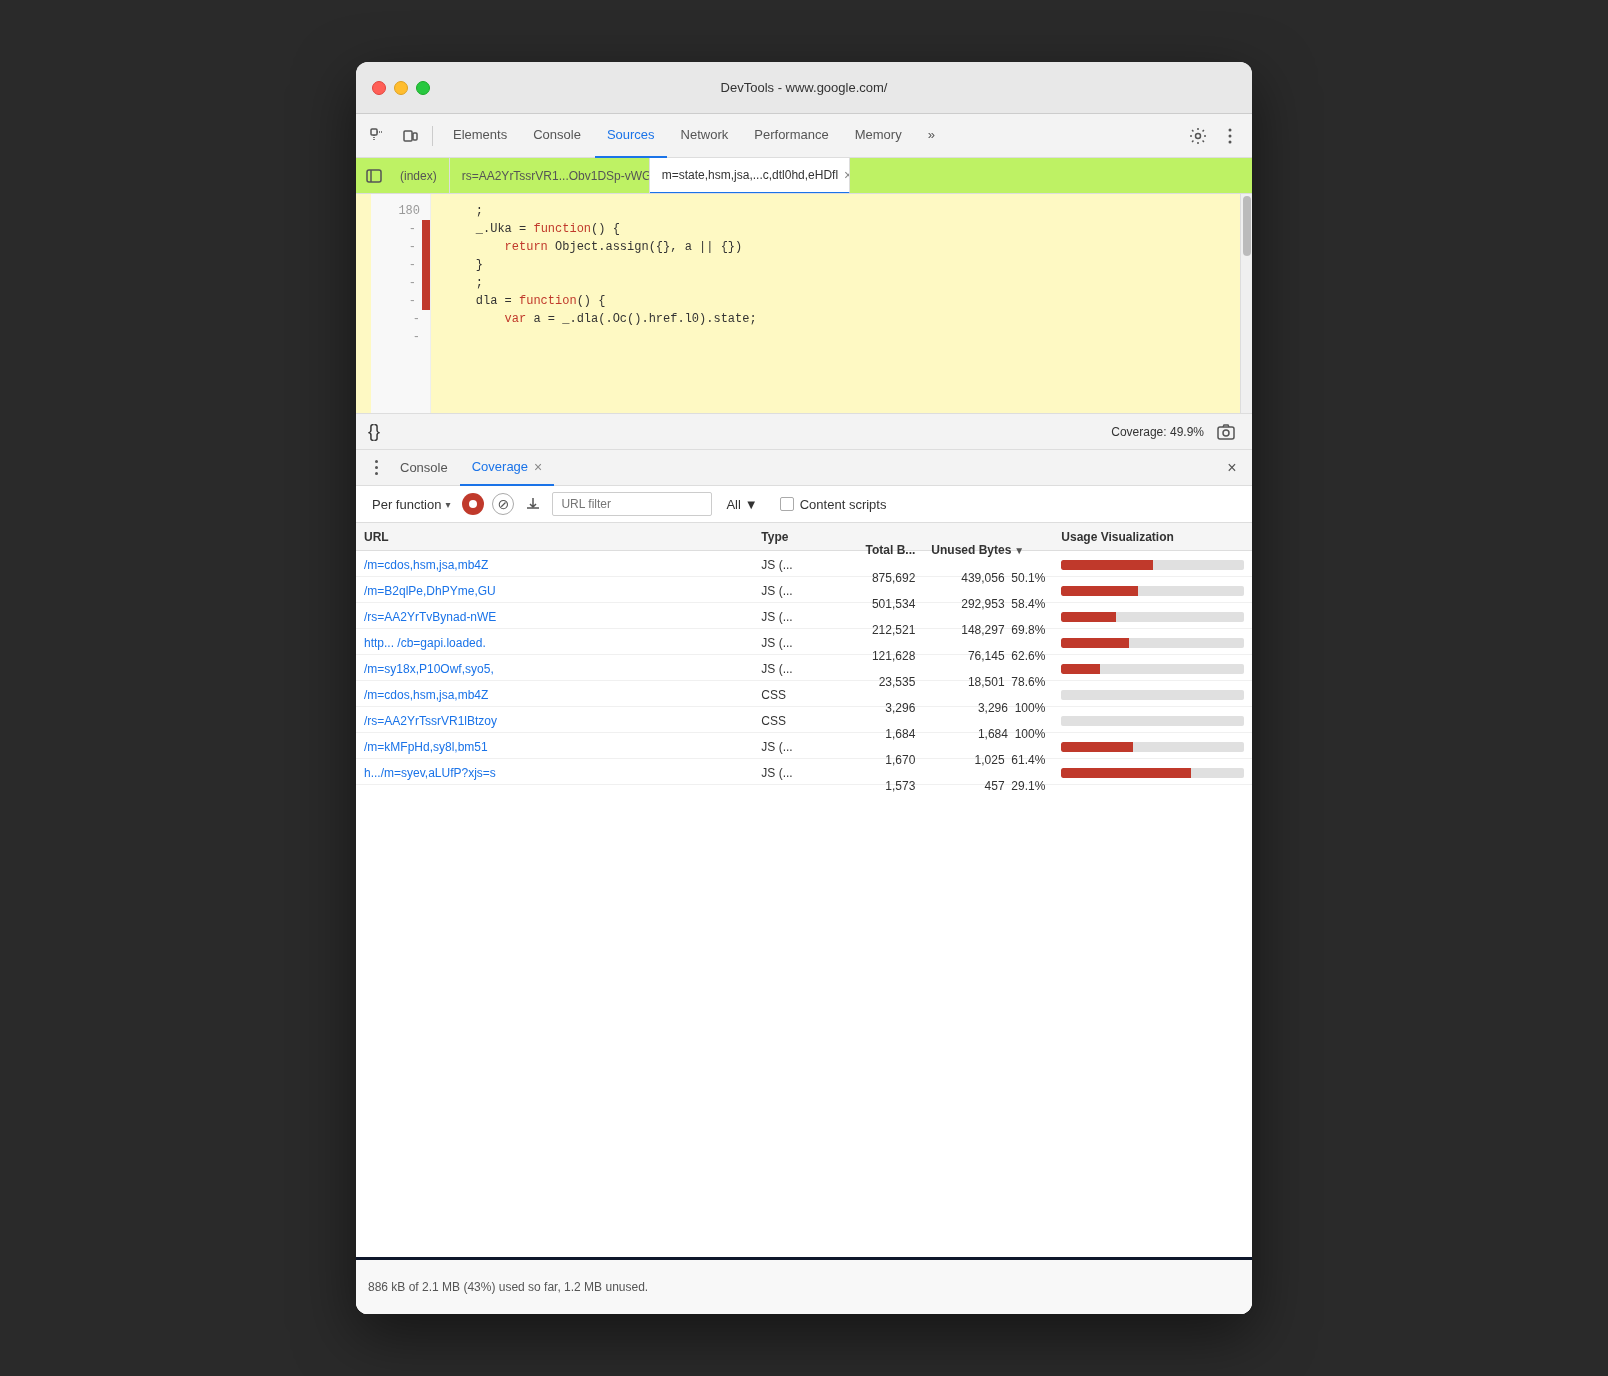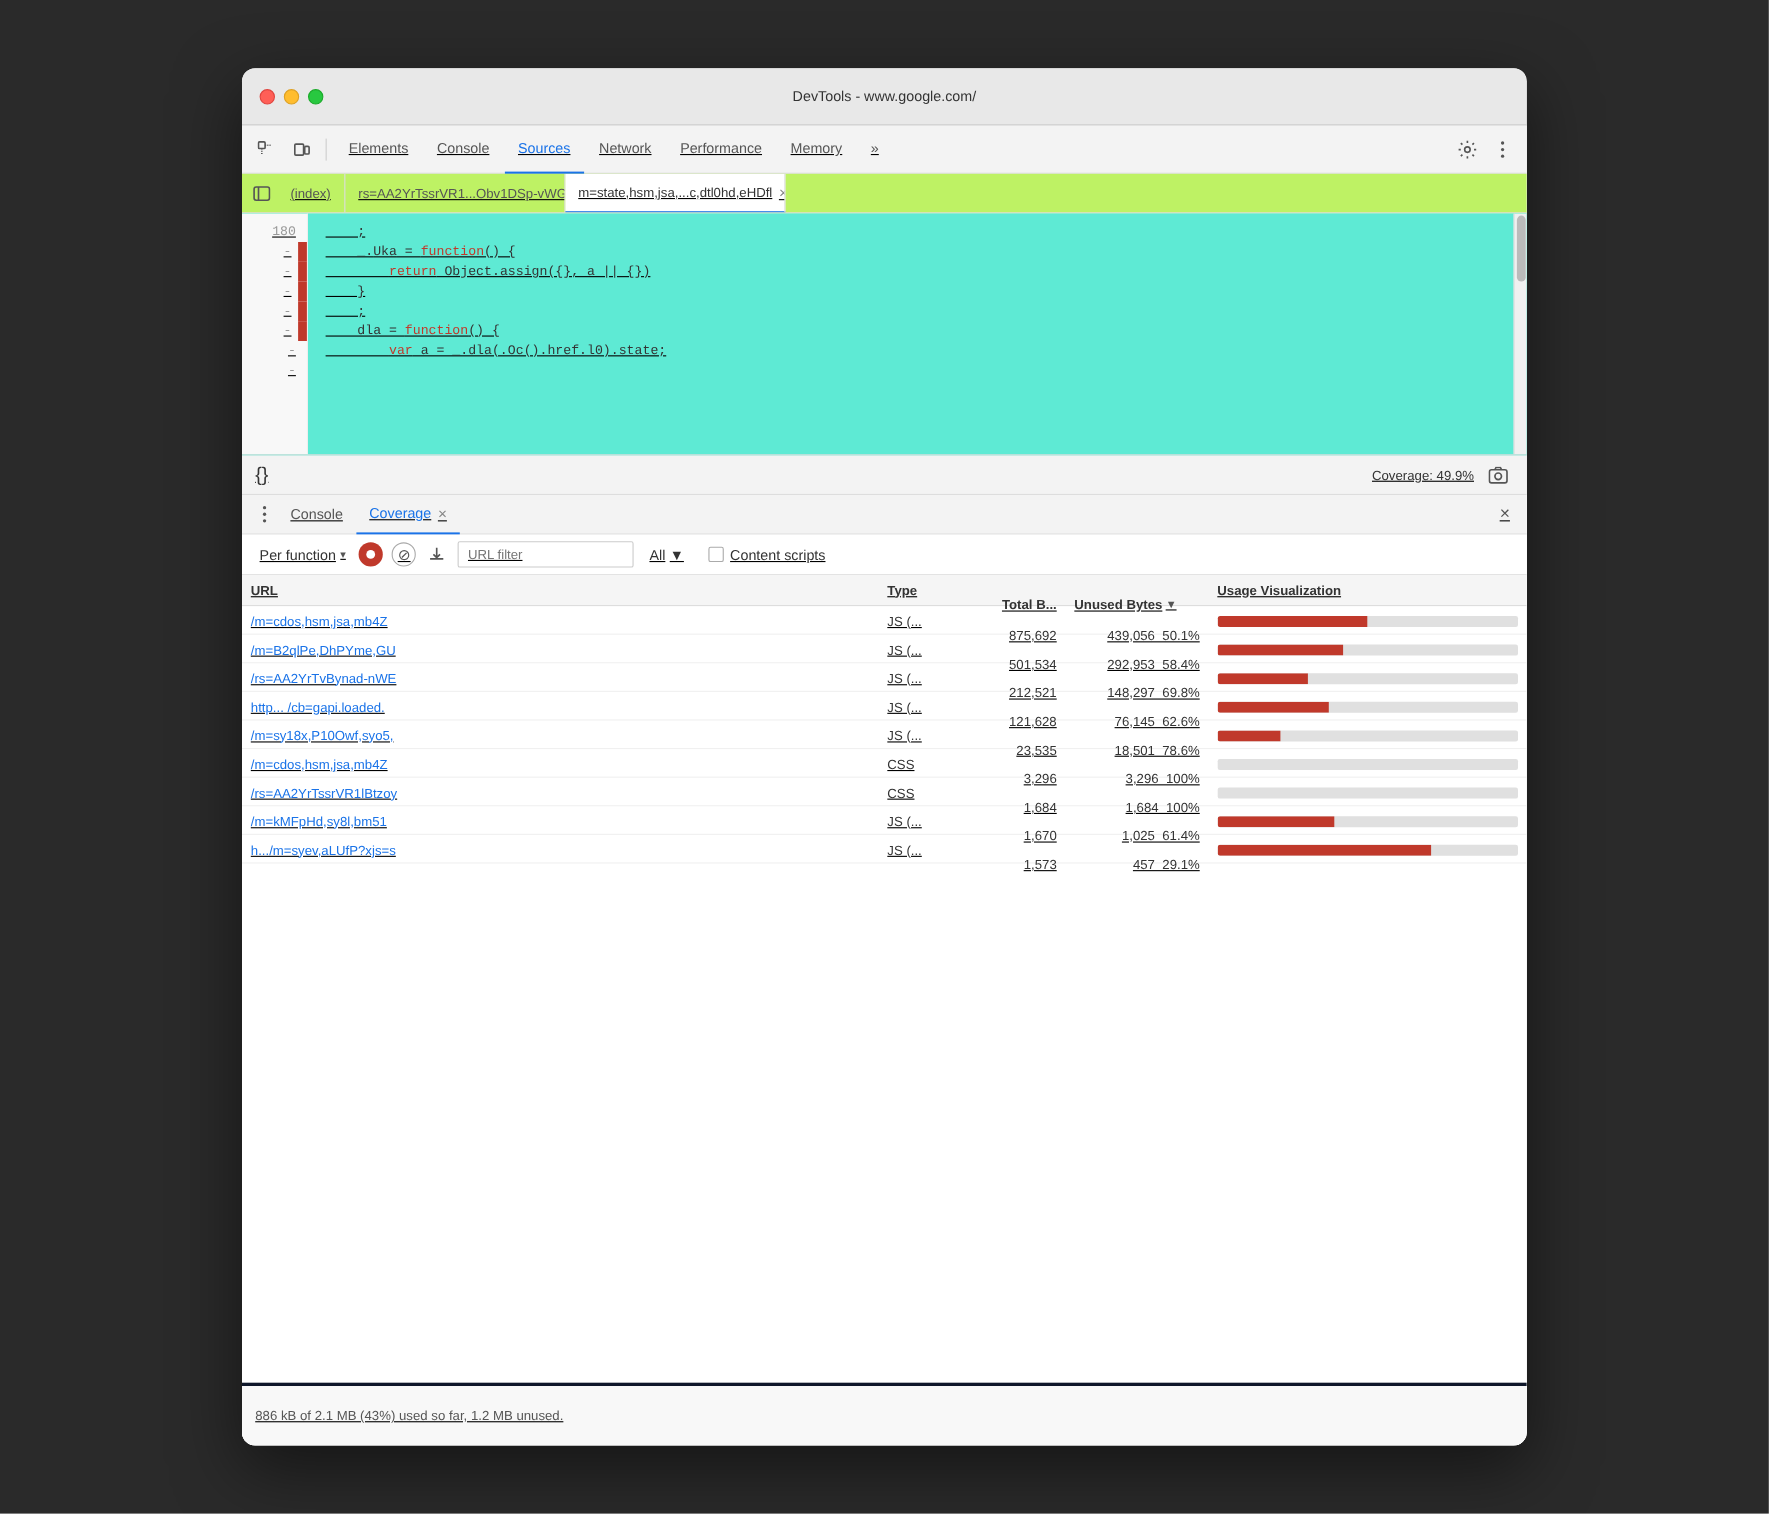--- a/index.html
+++ b/index.html
@@ -5,21 +5,21 @@
     * { box-sizing: border-box; margin: 0; padding: 0; }
     body {
       background: #2a2a2a;
       display: flex;
       justify-content: center;
       align-items: center;
       min-height: 100vh;
       font-family: -apple-system, BlinkMacSystemFont, 'Helvetica Neue', Arial, sans-serif;
     }
     .window {
-      width: 1168px;
+      width: 896px;
       background: #f0f0f0;
       border-radius: 12px;
       overflow: hidden;
       box-shadow: 0 20px 60px rgba(0,0,0,0.5);
     }
     .titlebar {
       background: #e8e8e8;
       height: 52px;
       display: flex;
       align-items: center;
@@ -44,21 +44,20 @@
     .titlebar-title {
       font-size: 13px;
       font-weight: 500;
       color: #333;
     }
     .devtools-container {
       background: #ffffff;
       display: flex;
       flex-direction: column;
       height: 1200px;
-      text-decoration: underline;
     }
     
     .top-toolbar {
       display: flex;
       align-items: center;
       background: #f3f3f3;
       border-bottom: 1px solid #ddd;
       height: 44px;
       padding: 0 8px;
       gap: 4px;
@@ -151,27 +150,28 @@
       border-bottom: 2px solid #1a73e8;
     }
     .file-tab .close-btn {
       margin-left: 6px;
       font-size: 14px;
       color: #888;
       line-height: 1;
     }
     
     .code-area {
-      background: #5eead4;
+      background: #fef9c3;
       flex: 0 0 auto;
       height: 220px;
       overflow: hidden;
       position: relative;
       border-bottom: 1px solid #ddd;
       display: flex;
+      padding-left: 15px;
     }
     .line-numbers {
       width: 60px;
       background: #f8f8f8;
       border-right: 1px solid #eee;
       padding: 8px 0;
       text-align: right;
       font-family: 'Courier New', monospace;
       font-size: 12px;
       color: #999;

